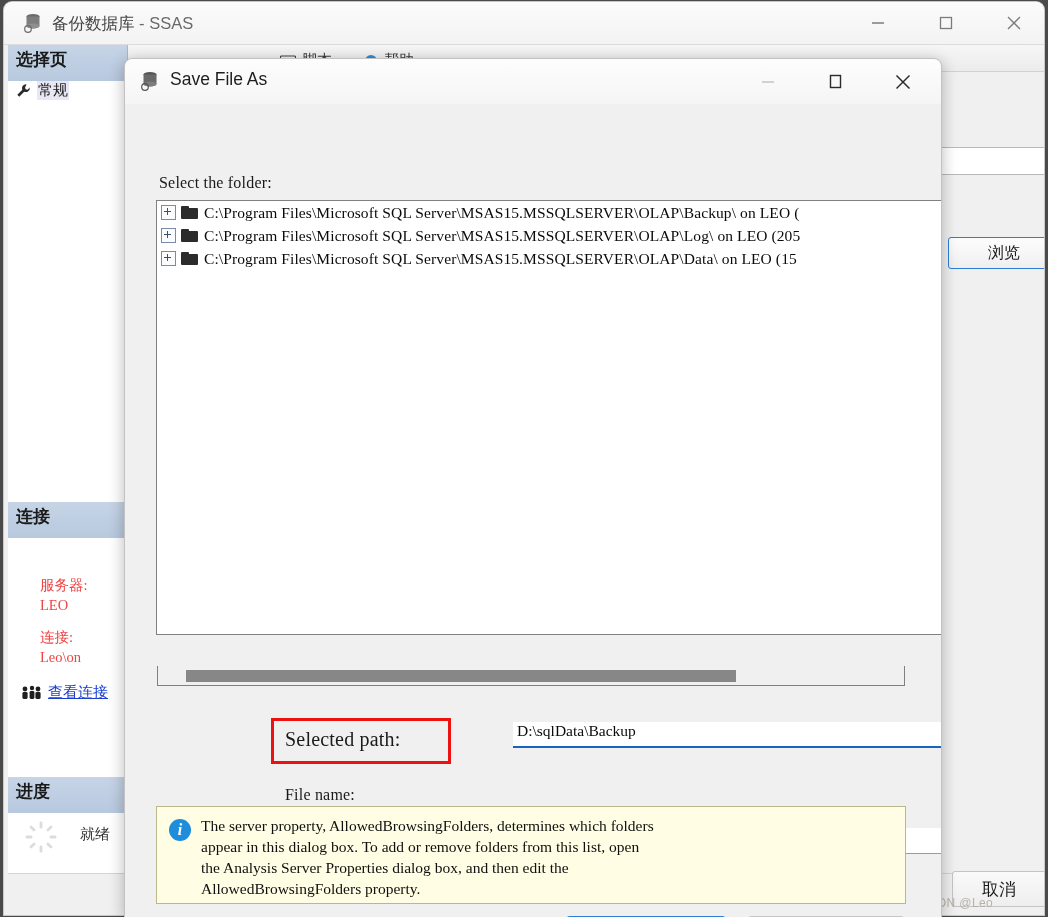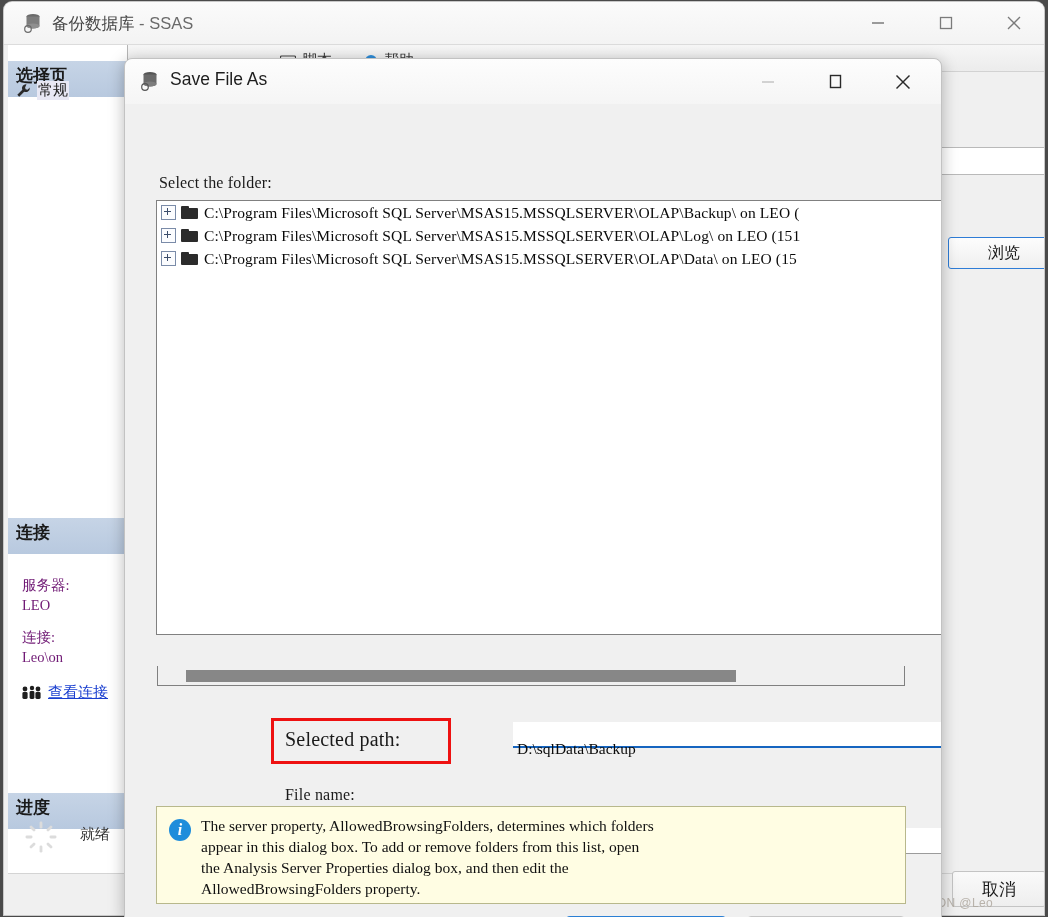--- a/index.html
+++ b/index.html
@@ -70,41 +70,40 @@
     position: absolute; left: 0;
     width: 119px; height: 36px;
     background: linear-gradient(#c6d4e6, #b8c9df);
     color: #1a1a1a;
     font-size: 17px;
     font-weight: bold;
     font-family: "Liberation Serif", serif;
     padding: 3px 0 2px 8px;
     box-sizing: border-box;
     white-space: nowrap;
-    margin-top: 16px;
   }
   .sb-header.h1 { top: 0px; }
   .sb-header.h2 { top: 457px; }
   .sb-header.h3 { top: 732px; }
 
   .sb-item {
     position: absolute; left: 8px; top: 36px;
     display: flex; align-items: center; gap: 6px;
     font-size: 15px;
     font-family: "Liberation Serif", serif;
     color: #222;
   }
   .sb-item .hl { background: #e8e8f4; padding: 0 1px; }
 
   .sb-row {
     position: absolute;
-    left: 14px;
+    left: 32px;
     font-size: 14.5px;
     font-family: "Liberation Serif", serif;
-    color: #701a75;
+    color: #ef4444;
     white-space: nowrap;
     line-height: 20px;
   }
   .sb-link {
     position: absolute; left: 40px; top: 638px;
     font-size: 15px;
     font-family: Liberation Serif, serif;
     color: #1a3fd0;
     text-decoration: underline;
     white-space: nowrap;
@@ -330,21 +329,21 @@
     font-size: 16px; color: #1a1a1a; white-space: nowrap;
   }
 
   .field {
     position: absolute;
     left: 388px;
     width: 518px;
     height: 26px;
     background: #ffffff;
     box-sizing: border-box;
-    padding: 18px 6px 0 4px;
+    padding: 0 6px 0 4px;
     font-family: "Liberation Serif", serif;
     font-size: 15.5px;
     color: #0a0a0a;
   }
   .field.path   { top: 618px; border-bottom: 2px solid #1565c0; }
   .field.fname  { top: 676px; border-bottom: 1px solid #9b9b9b; margin-top: 48px; }
 
   .infobox {
     position: absolute;
     left: 31px; top: 702px;
@@ -546,21 +545,21 @@
               <span class="f-body"></span>
             </span>
           <span class="tree-text">C:\Program Files\Microsoft SQL Server\MSAS15.MSSQLSERVER\OLAP\Backup\ on LEO (</span>
         </div>
         <div class="tree-row">
           <span class="exp"></span>
           <span class="folder">
               <span class="f-tab"></span>
               <span class="f-body"></span>
             </span>
-          <span class="tree-text">C:\Program Files\Microsoft SQL Server\MSAS15.MSSQLSERVER\OLAP\Log\ on LEO (151</span>
+          <span class="tree-text">C:\Program Files\Microsoft SQL Server\MSAS15.MSSQLSERVER\OLAP\Log\ on LEO (205</span>
         </div>
         <div class="tree-row">
           <span class="exp"></span>
           <span class="folder">
               <span class="f-tab"></span>
               <span class="f-body"></span>
             </span>
           <span class="tree-text">C:\Program Files\Microsoft SQL Server\MSAS15.MSSQLSERVER\OLAP\Data\ on LEO (15</span>
         </div>
       </div>

